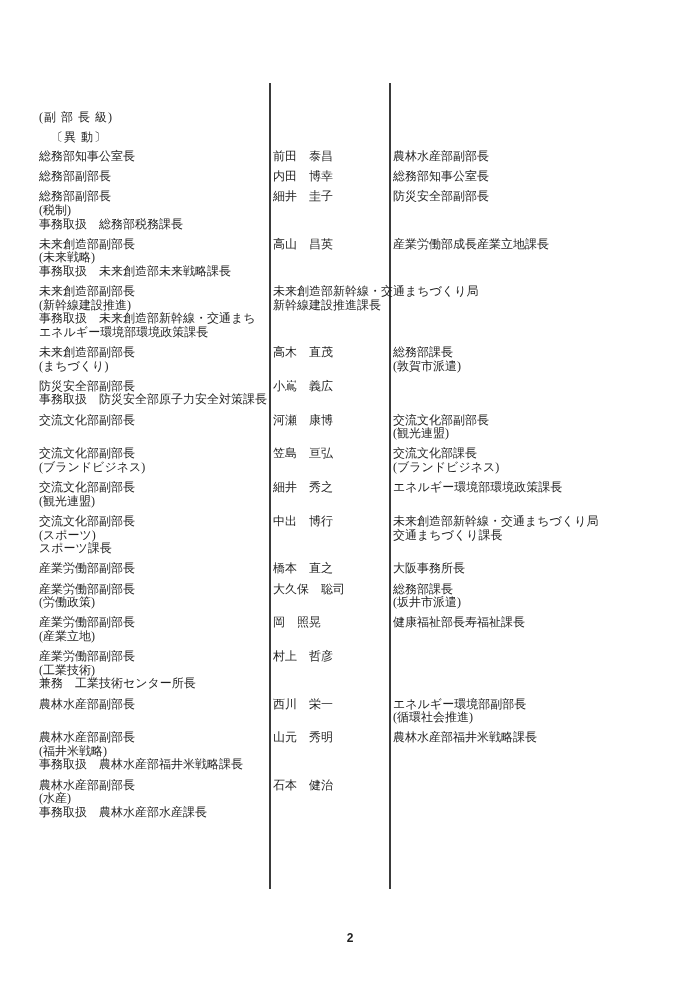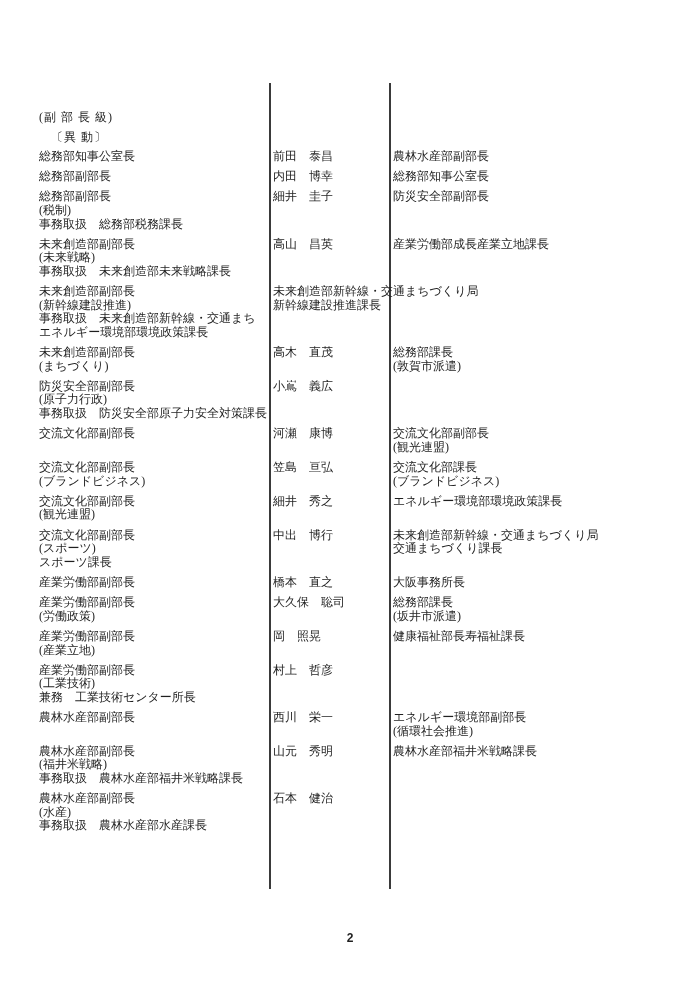--- a/index.html
+++ b/index.html
@@ -101,21 +101,20 @@
     <div class="col c2">高木　直茂</div>
     <div class="col c3">
       <span class="line">総務部課長</span>
       <span class="line">(敦賀市派遣)</span>
     </div>
   </div>
 
   <div class="row">
     <div class="col c1">
       <span class="line">防災安全部副部長</span>
-      <span class="line">(原子力行政)</span>
       <span class="line">事務取扱　防災安全部原子力安全対策課長</span>
     </div>
     <div class="col c2">小嶌　義広</div>
   </div>
 
   <div class="row">
     <div class="col c1">
       <span class="line">交流文化部副部長</span>
     </div>
     <div class="col c2">河瀬　康博</div>

